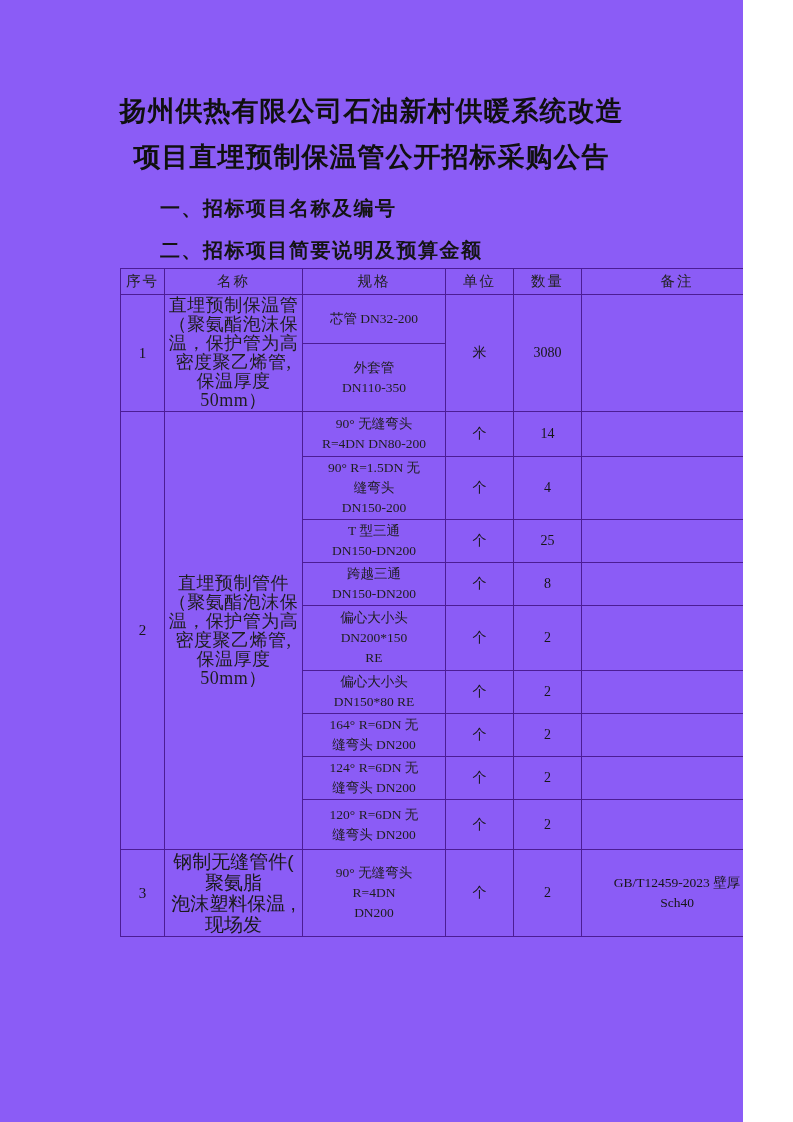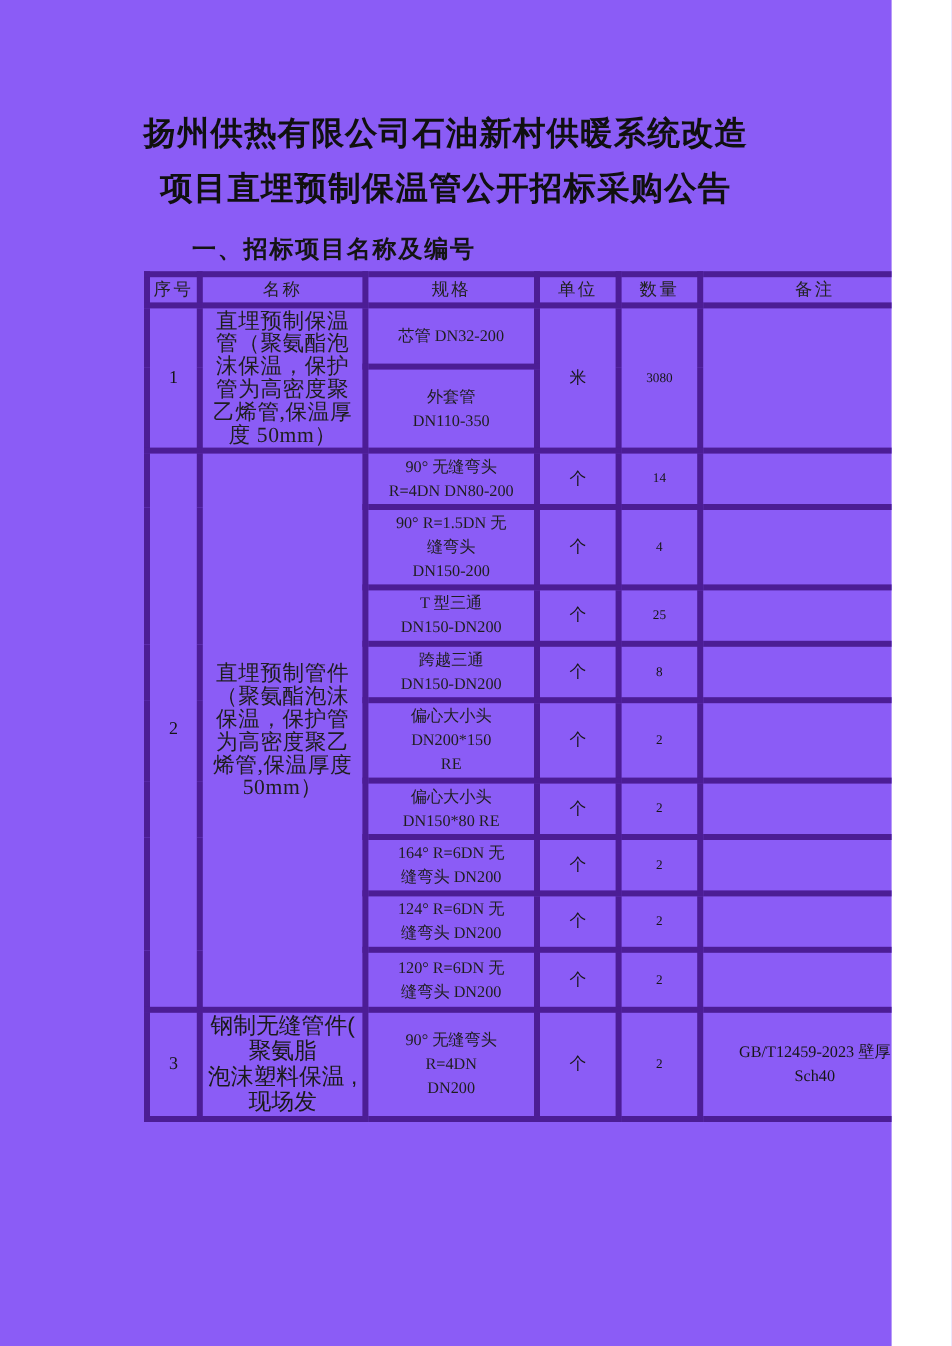--- a/index.html
+++ b/index.html
@@ -22,51 +22,52 @@
     font-size:19.5px;letter-spacing:2.6px;line-height:40px;
     margin:6px 70px 0 94px;text-indent:64px;white-space:pre-line;
     color:#1b1b1b;
   }
   .body-para.tight{line-height:36px;margin-top:4px;}
   table.spec{
     border-collapse:collapse;table-layout:fixed;
     margin:4px 0 0 120px;width:652px;
   }
   table.spec th,table.spec td{
-    border:5px solid #4c1d95;padding:1px 2px;text-align:center;
+    border:1px solid #4c1d95;padding:1px 2px;text-align:center;
     vertical-align:middle;font-weight:normal;box-sizing:border-box;
     overflow:hidden;
   }
   th.hdr{font-size:14.5px;letter-spacing:2px;color:#222;}
   td.seq{font-size:15px;}
   td.name{
     font-size:18px;line-height:19px;letter-spacing:0.5px;
     padding:2px 5px;color:#1e1e1e;margin-left:12px;
   }
   td.name-sans{
     font-family:"Liberation Sans","DejaVu Sans",sans-serif;
     font-size:19px;line-height:21px;letter-spacing:0;
     white-space:pre-line;padding:2px 3px;color:#1a1a1a;
   }
   td.spec-c{font-size:13.5px;line-height:20px;white-space:pre-line;color:#1e1e1e;}
   td.unit{font-size:14px;}
-  td.qty{font-size:11px;}
+  td.qty{font-size:14px;}
   td.remark{font-size:13.5px;line-height:20px;white-space:pre-line;}
   td.no-bb{border-bottom:none;}
 </style>
 </head>
 <body>
 
 <div class="page">
 
   <div class="doc-title">扬州供热有限公司石油新村供暖系统改造
 项目直埋预制保温管公开招标采购公告</div>
 
   <div class="sec-heading">一、招标项目名称及编号</div>
 
+  <div class="sec-heading">二、招标项目简要说明及预算金额</div>
 
   <table class="spec">
     <colgroup>
       <col style="width:44px">
         <col style="width:138px">
         <col style="width:143px">
       <col style="width:68px">
         <col style="width:68px">
         <col style="width:191px">
     </colgroup>

